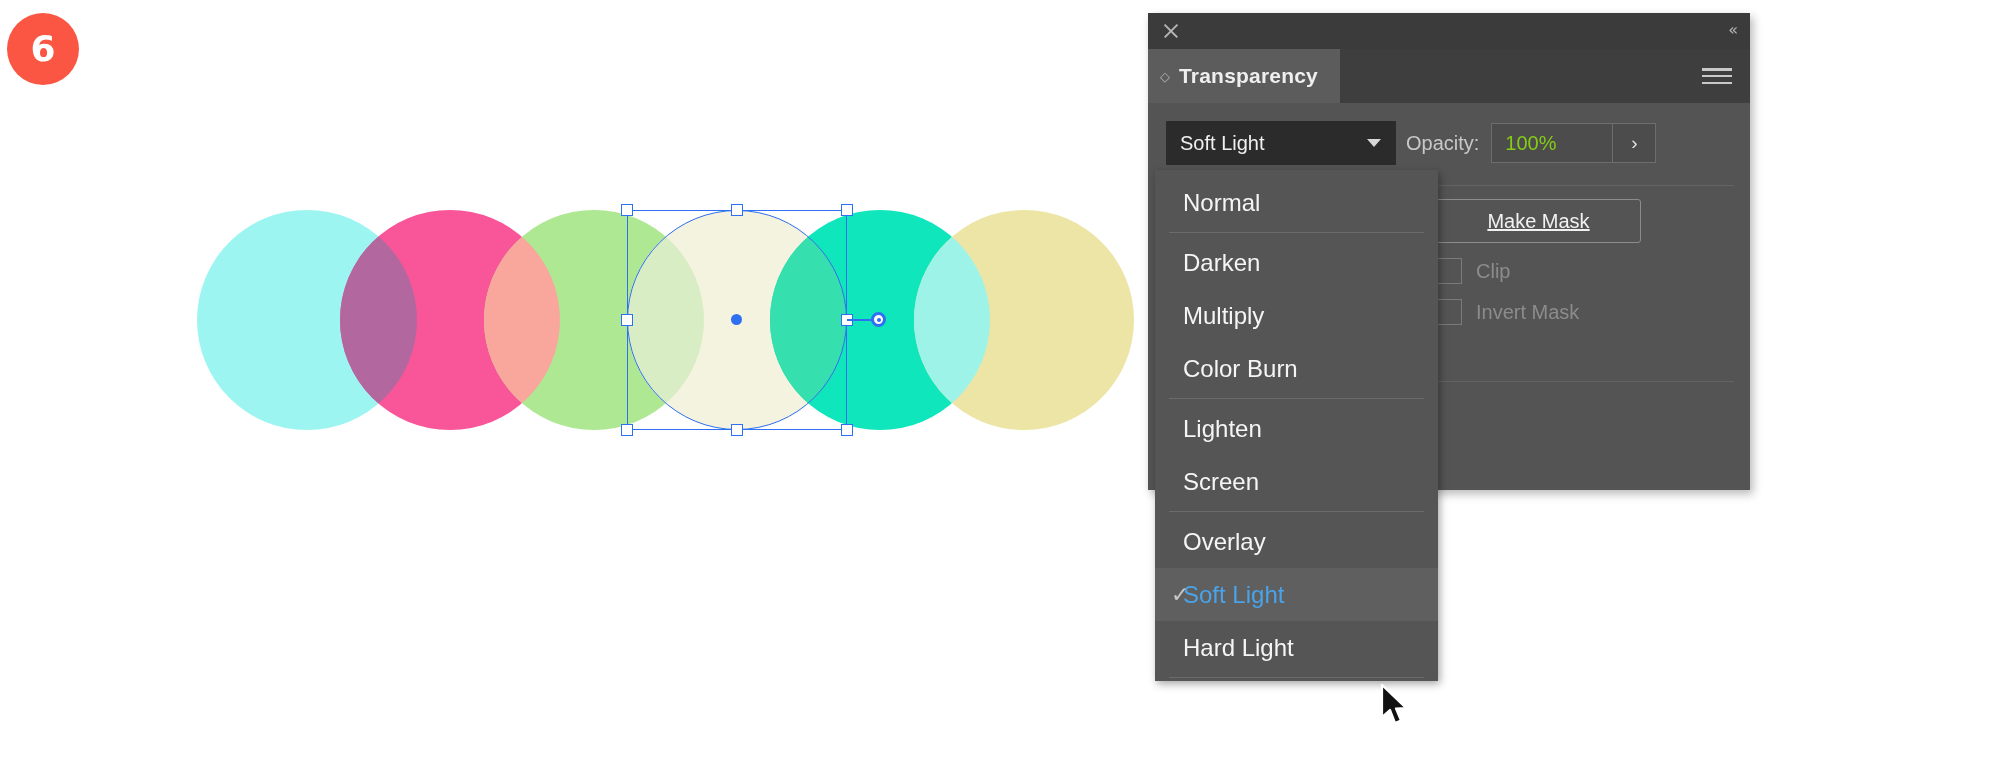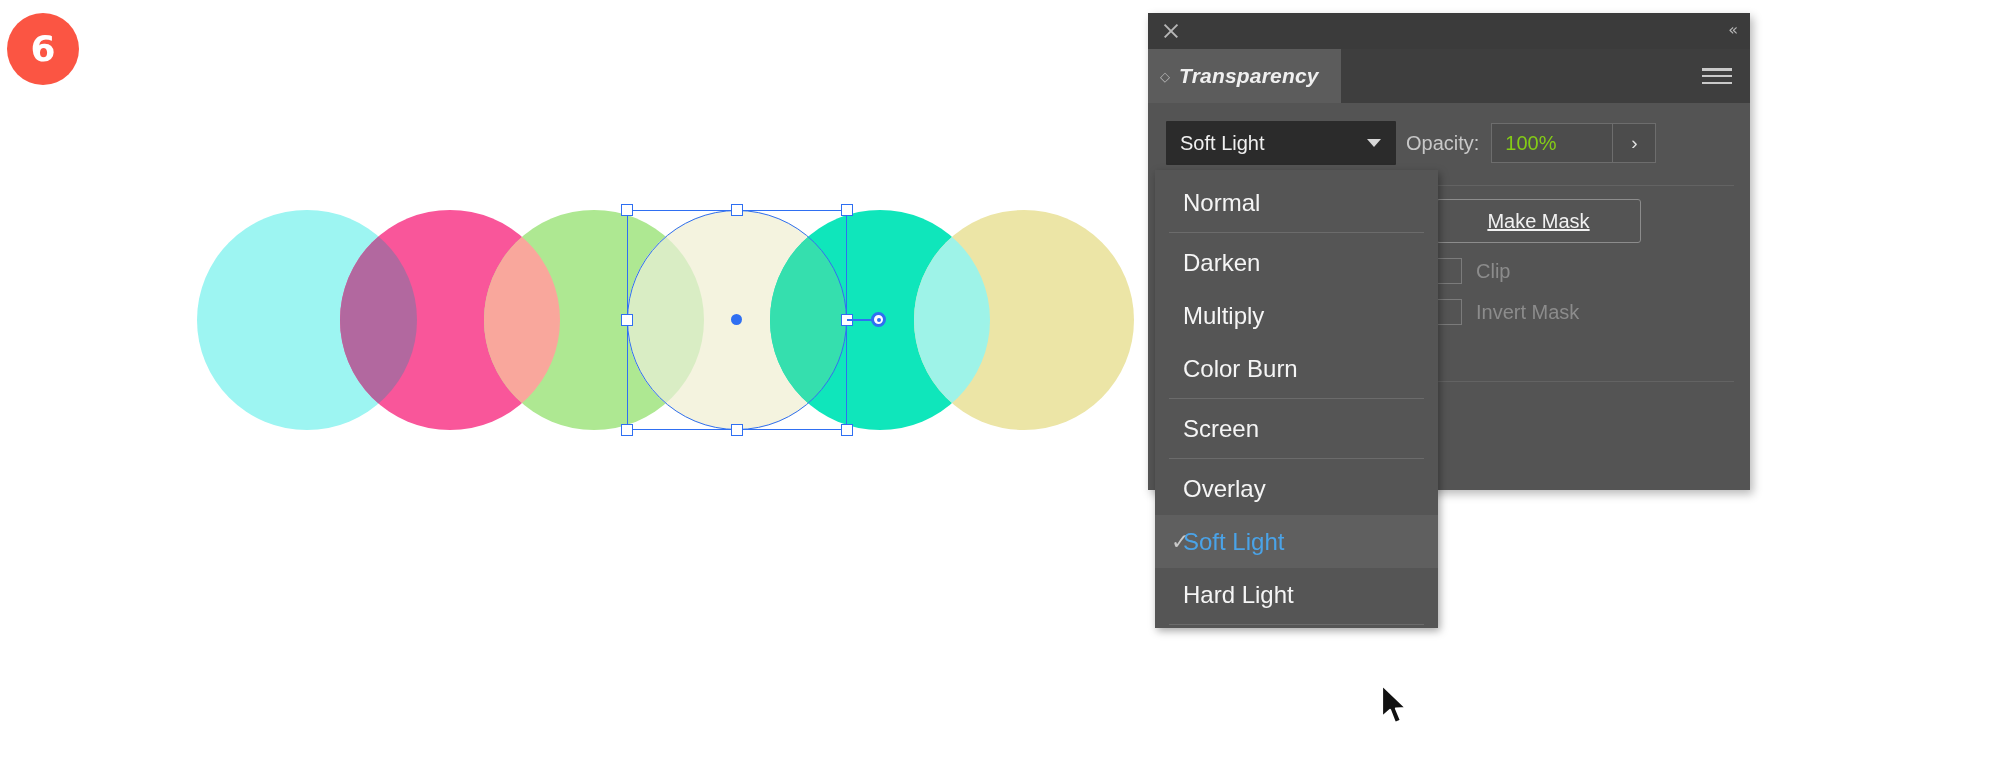--- a/index.html
+++ b/index.html
@@ -74,21 +74,21 @@
 
   .panel-tabs{
     position:relative;height:54px;background:#3e3e3e;display:flex;align-items:stretch;
   }
   .tab-active{
     display:flex;align-items:center;background:#5c5c5c;padding:0 22px 0 12px;
   }
   .tab-diamond{
     color:#b9b9b9;font-size:13px;margin-right:9px;line-height:1;
   }
-  .tab-label{color:#efefef;font-size:21px;font-weight:bold;letter-spacing:.2px;font-style:italic;}
+  .tab-label{color:#efefef;font-size:21px;font-weight:bold;letter-spacing:.2px;}
   .tab-rest{flex:1;background:#3e3e3e;}
   .panel-menu-icon{
     position:absolute;right:18px;top:19px;width:30px;height:17px;cursor:pointer;
   }
   .panel-menu-icon i{display:block;height:2.6px;background:#c9c9c9;margin-bottom:4.2px;}
 
   .panel-body{position:relative;height:387px;background:#545454;}
 
   .row-blend{
     position:absolute;left:18px;top:18px;right:18px;height:44px;
@@ -317,20 +317,23 @@
     </div>
     <div class="menu-item">
       <span class="label">Multiply</span>
     </div>
     <div class="menu-item">
       <span class="label">Color Burn</span>
     </div>
     <div class="menu-sep"></div>
 
     <div class="menu-item">
+      <span class="label">Lighten</span>
+    </div>
+    <div class="menu-item">
       <span class="label">Screen</span>
     </div>
     <div class="menu-sep"></div>
 
     <div class="menu-item">
       <span class="label">Overlay</span>
     </div>
     <div class="menu-item selected">
       <span class="chk-mark">✓</span>
       <span class="label">Soft Light</span>

